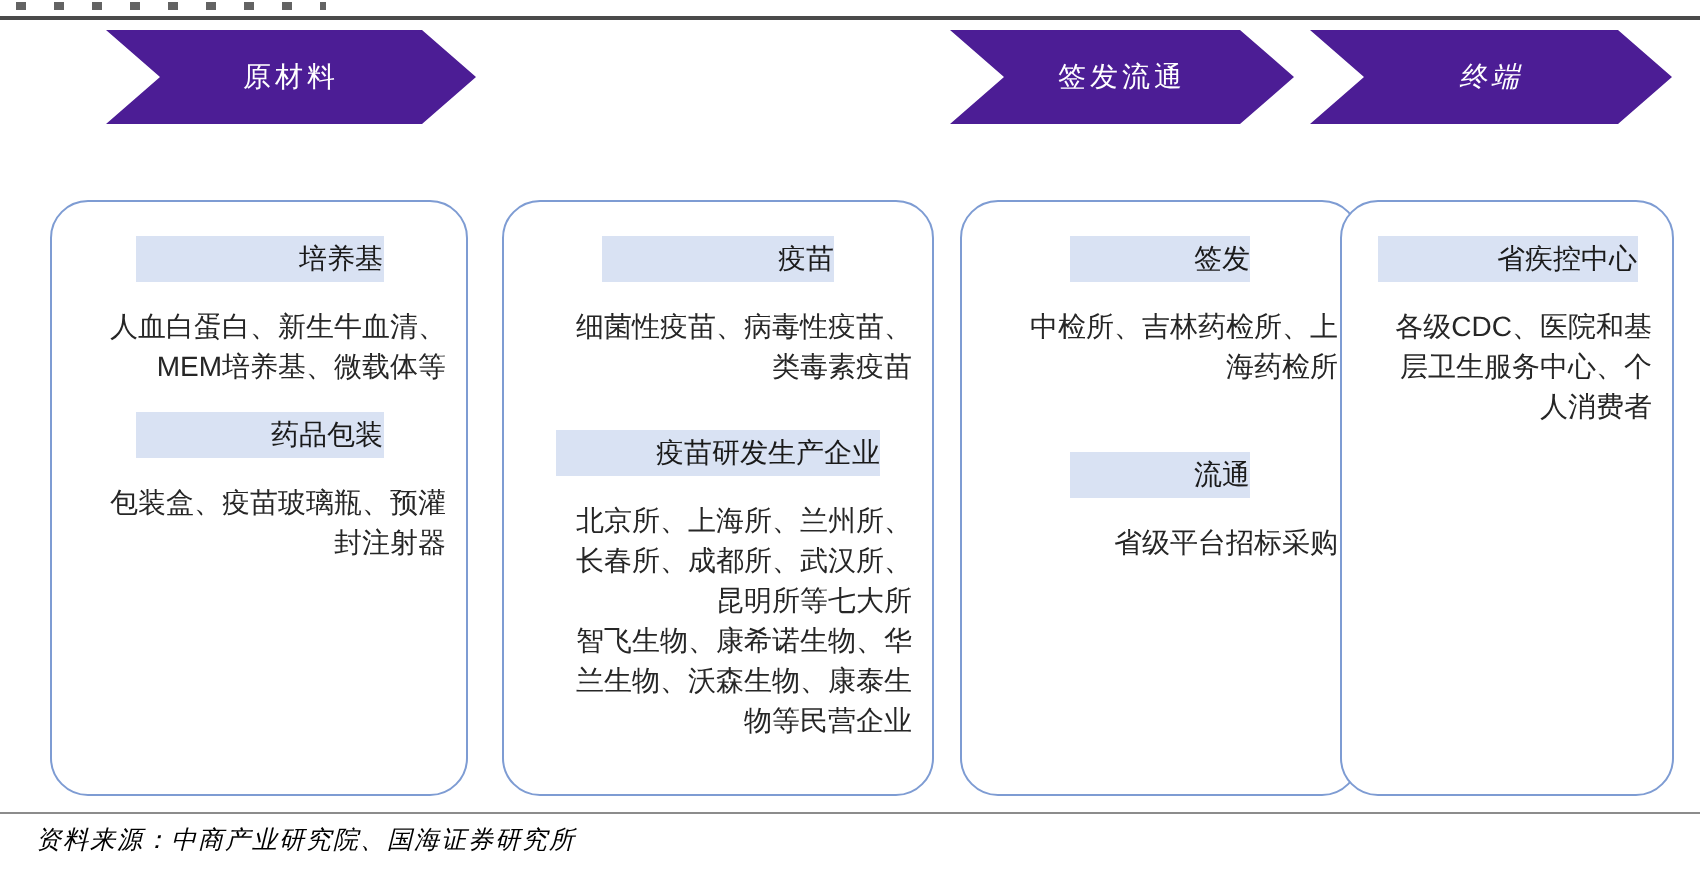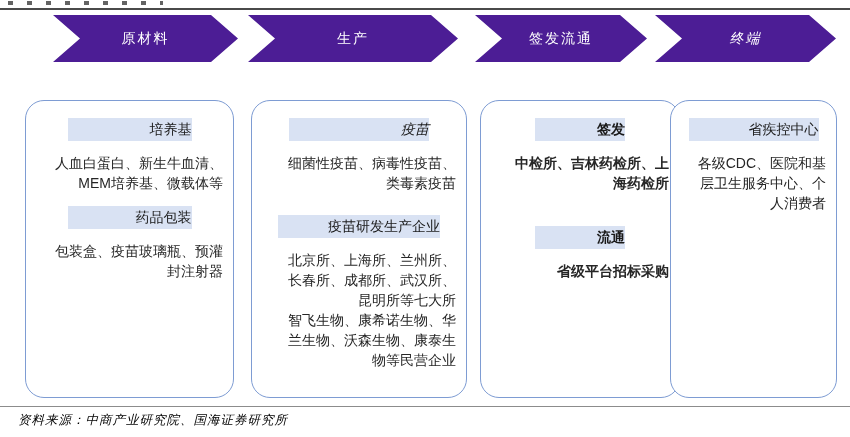--- a/index.html
+++ b/index.html
@@ -27,28 +27,28 @@
   .arrow-3{left:475px;width:172px;}
   .arrow-4{left:655px;width:181px;font-style:italic;}
   
   .box{
     position:absolute;top:100px;height:298px;background:#ffffff;
     border:1.5px solid #7E9CD3;border-radius:19px;box-sizing:border-box;
     padding-top:17px;
   }
   .box-1{left:25px;width:209px;}
   .box-2{left:251px;width:216px;}
-  .box-3{left:480px;width:200px;font-weight:bold;}
+  .box-3{left:480px;width:200px;}
   .box-4{left:670px;width:167px;}
   .pill{
     margin:0 auto;height:23px;line-height:23px;background:#D9E2F3;
     text-align:right;font-size:14px;color:#1a1a1a;
   }
   .pill-md{width:124px;}
-  .pill-vac{width:140px;font-style:italic;}
+  .pill-vac{width:116px;}
   .pill-lg{width:162px;}
   .pill-sm{width:90px;}
   .pill-cdc{width:130px;}
   .body{
     margin-top:12px;padding:0 10px 0 24px;font-size:14px;line-height:20px;
     color:#262626;white-space:pre-line;text-align:right;
   }
   .section + .section{margin-top:13px;}
   .box-2 .section + .section{margin-top:22px;}
   .box-3 .section + .section{margin-top:33px;}
@@ -62,23 +62,20 @@
 </head>
 <body>
 
 <div class="stage">
 
   <div class="top-fragment"></div>
   <div class="top-rule"></div>
 
   <div class="arrow arrow-1">
     <span>原材料</span>
-  </div>
-  <div class="arrow arrow-2">
-    <span>生产</span>
   </div>
   <div class="arrow arrow-3">
     <span>签发流通</span>
   </div>
   <div class="arrow arrow-4">
     <span>终端</span>
   </div>
 
   <div class="box box-1">
     <div class="section">

